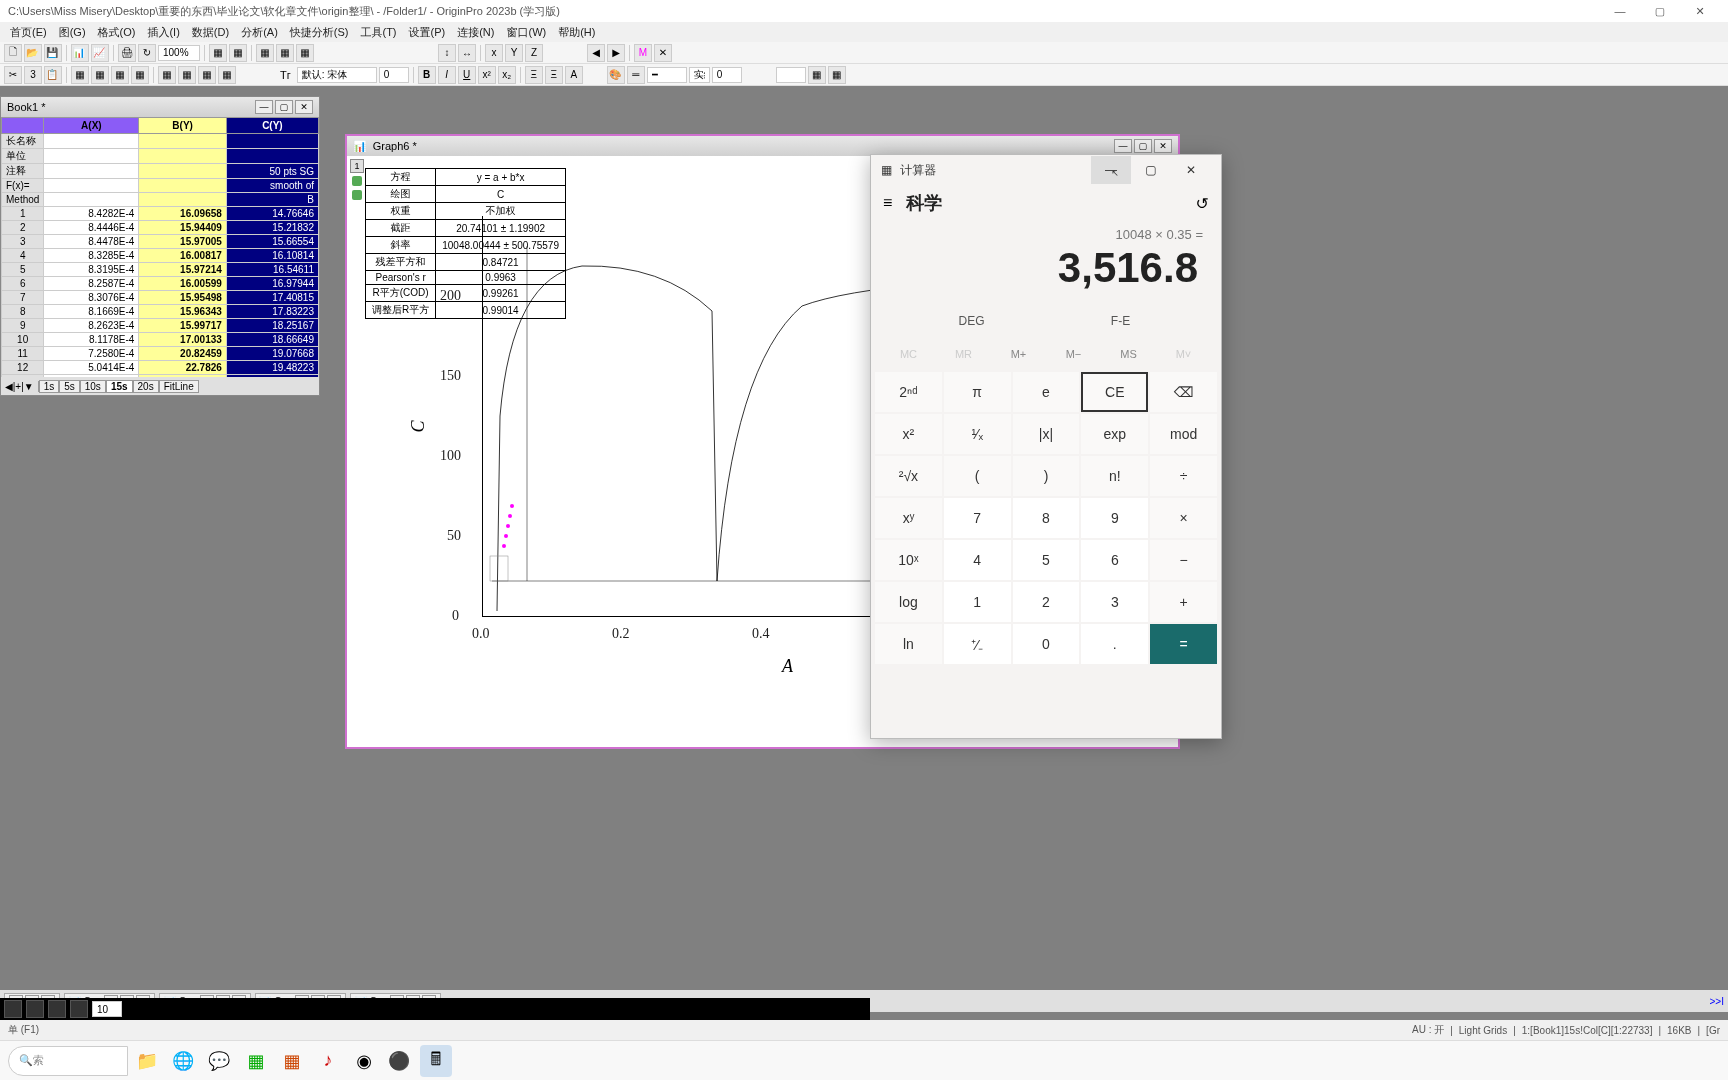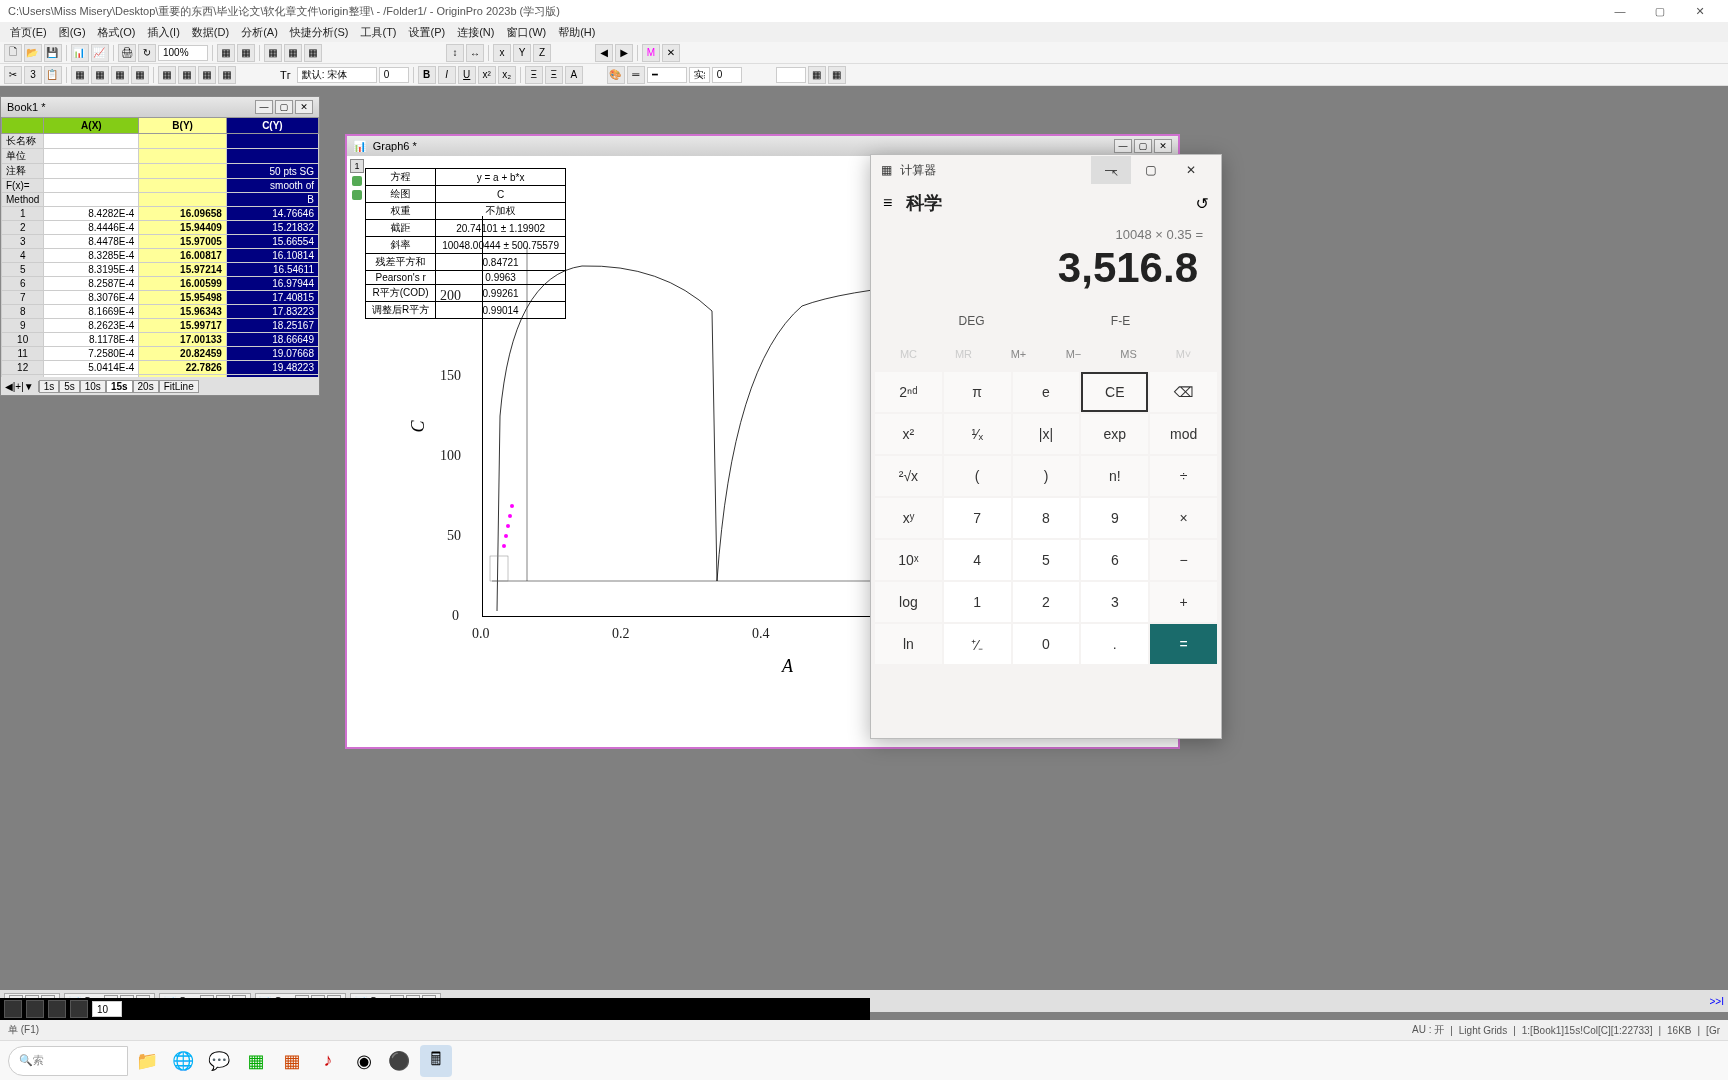--- a/index.html
+++ b/index.html
@@ -22,21 +22,21 @@
 
 
 .mdi { position: absolute; top: 86px; left: 0; right: 0; bottom: 48px; background: #808080; }
 
 
 .book1 { position: absolute; top: 10px; left: 0; width: 320px; height: 300px; background: #fff; border: 1px solid #888; }
 .book1-title { background: linear-gradient(#e8e8e8, #d0d0d0); height: 20px; display: flex; align-items: center; padding: 0 6px; font-size: 11px; }
 .book1-title .spacer { flex: 1; }
 .book1-title .wbtn { width: 18px; height: 14px; border: 1px solid #999; background: #eee; margin-left: 2px; font-size: 9px; display: flex; align-items: center; justify-content: center; }
 .sheet { width: 100%; border-collapse: collapse; font-size: 10px; }
-.sheet th { background: #84cc16; border: 1px solid #999; padding: 1px 4px; height: 16px; }
+.sheet th { background: #8b5cf6; border: 1px solid #999; padding: 1px 4px; height: 16px; }
 .sheet th.selected { background: #ffff99; }
 .sheet th.cy { background: #000080; color: #fff; }
 .sheet td { border: 1px solid #ccc; padding: 0 4px; height: 14px; text-align: right; }
 .sheet td.rowhdr { background: #e0e0e0; text-align: center; }
 .sheet td.lbl { background: #e0e0e0; text-align: left; }
 .sheet td.sel { background: #ffff99; font-weight: bold; }
 .sheet td.blue { background: #000080; color: #fff; }
 .sheet-tabs { position: absolute; bottom: 0; left: 0; right: 0; height: 18px; background: #e0e0e0; display: flex; align-items: center; font-size: 10px; }
 .sheet-tabs .nav { padding: 0 4px; border-right: 1px solid #999; }
 .sheet-tabs .tab { padding: 0 4px; border: 1px solid #999; background: #f0f0f0; }
@@ -125,21 +125,21 @@
 <div class="toolbar">
   <div class="tbtn">🗋</div>
   <div class="tbtn">📂</div>
   <div class="tbtn">💾</div>
   <div class="tsep"></div>
   <div class="tbtn">📊</div>
   <div class="tbtn">📈</div>
   <div class="tsep"></div>
   <div class="tbtn">🖨</div>
   <div class="tbtn">↻</div>
-  <input class="tinput" style="width: 50px;" value="100%">
+  <input class="tinput" style="width: 42px;" value="100%">
   <div class="tsep"></div>
   <div class="tbtn">▦</div>
   <div class="tbtn">▦</div>
   <div class="tsep"></div>
   <div class="tbtn">▦</div>
   <div class="tbtn">▦</div>
   <div class="tbtn">▦</div>
   <div style="width:120px"></div>
   <div class="tbtn">↕</div>
   <div class="tbtn">↔</div>

